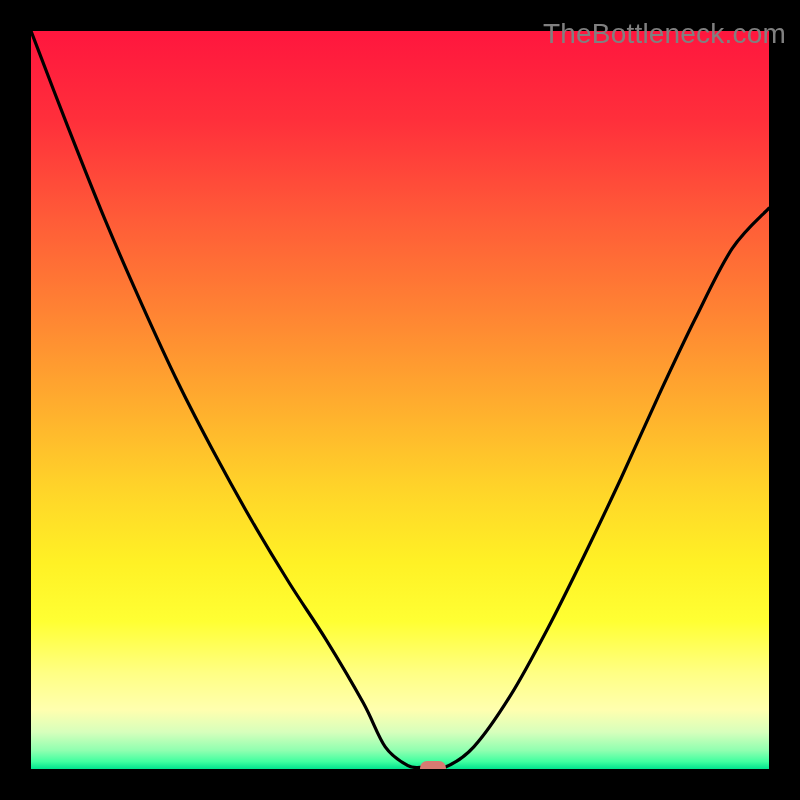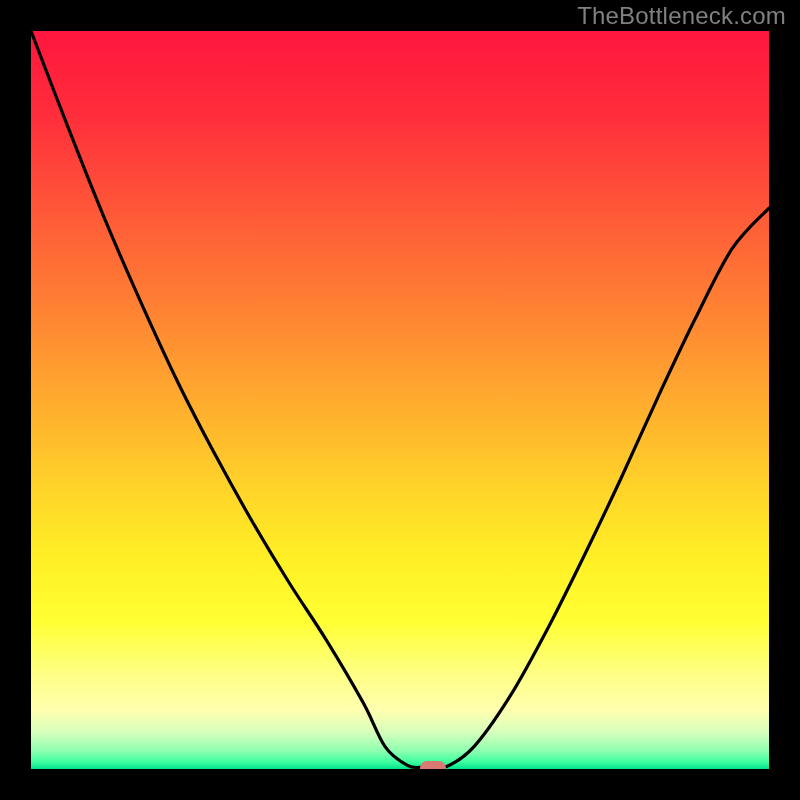--- a/index.html
+++ b/index.html
@@ -14,24 +14,24 @@
   .frame {
     position: absolute;
     left: 0;
     top: 0;
     width: 800px;
     height: 800px;
     background: #000;
   }
   .watermark {
     position: absolute;
-    top: 2px;
+    top: 18px;
     right: 14px;
     color: #808080;
-    font-size: 24px;
+    font-size: 28px;
     font-weight: 500;
     letter-spacing: 0.2px;
     z-index: 5;
     text-align: right;
   }
   .plot {
     position: absolute;
     left: 31px;
     top: 31px;
     width: 738px;

